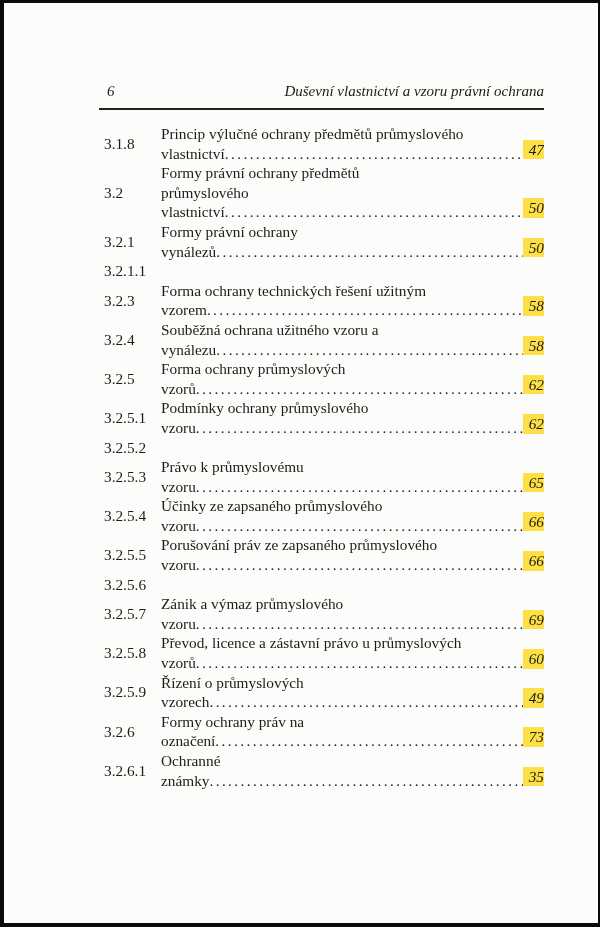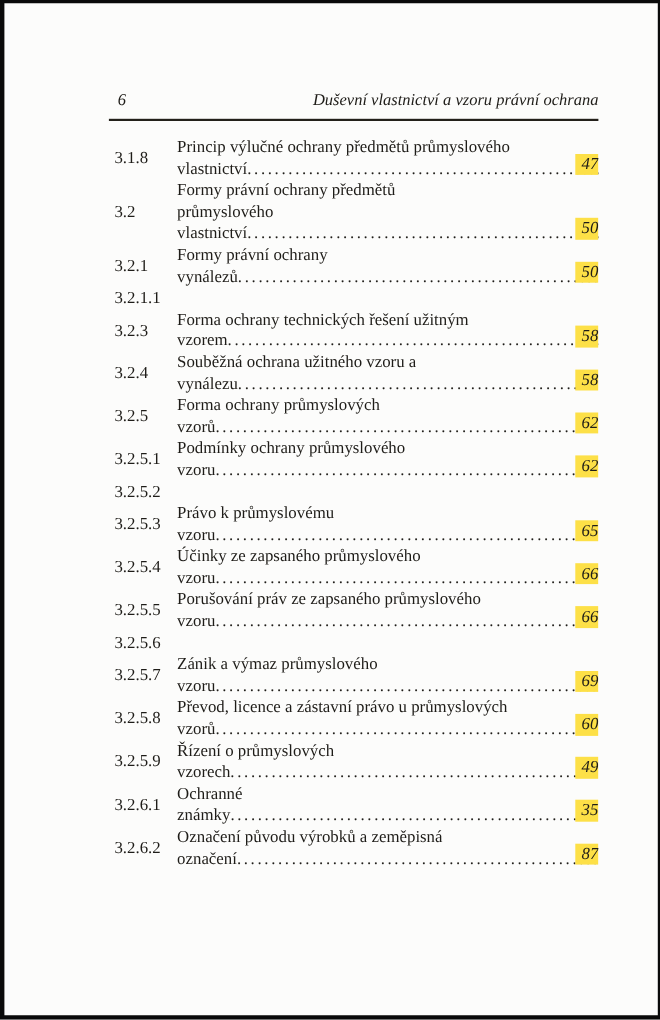--- a/index.html
+++ b/index.html
@@ -171,28 +171,28 @@
     </span>
   </div>
       <div class="toc-row">
     <span class="toc-num">3.2.5.9</span>
     <span class="toc-body">
       <span class="toc-title">Řízení o průmyslových vzorech</span>
       <span class="toc-page">49</span>
     </span>
   </div>
       <div class="toc-row">
+    <span class="toc-num">3.2.6</span>
+    <span class="toc-body">
+      <span class="toc-title">Formy ochrany práv na označení</span>
+      <span class="toc-page">73</span>
+    </span>
+  </div>
+      <div class="toc-row">
     <span class="toc-num">3.2.6.1</span>
     <span class="toc-body">
       <span class="toc-title">Ochranné známky</span>
       <span class="toc-page">35</span>
-    </span>
-  </div>
-      <div class="toc-row">
-    <span class="toc-num">3.2.6.2</span>
-    <span class="toc-body">
-      <span class="toc-title">Označení původu výrobků a zeměpisná označení</span>
-      <span class="toc-page">87</span>
     </span>
   </div>
     </div>
 
 </div>
 
 </body></html>

